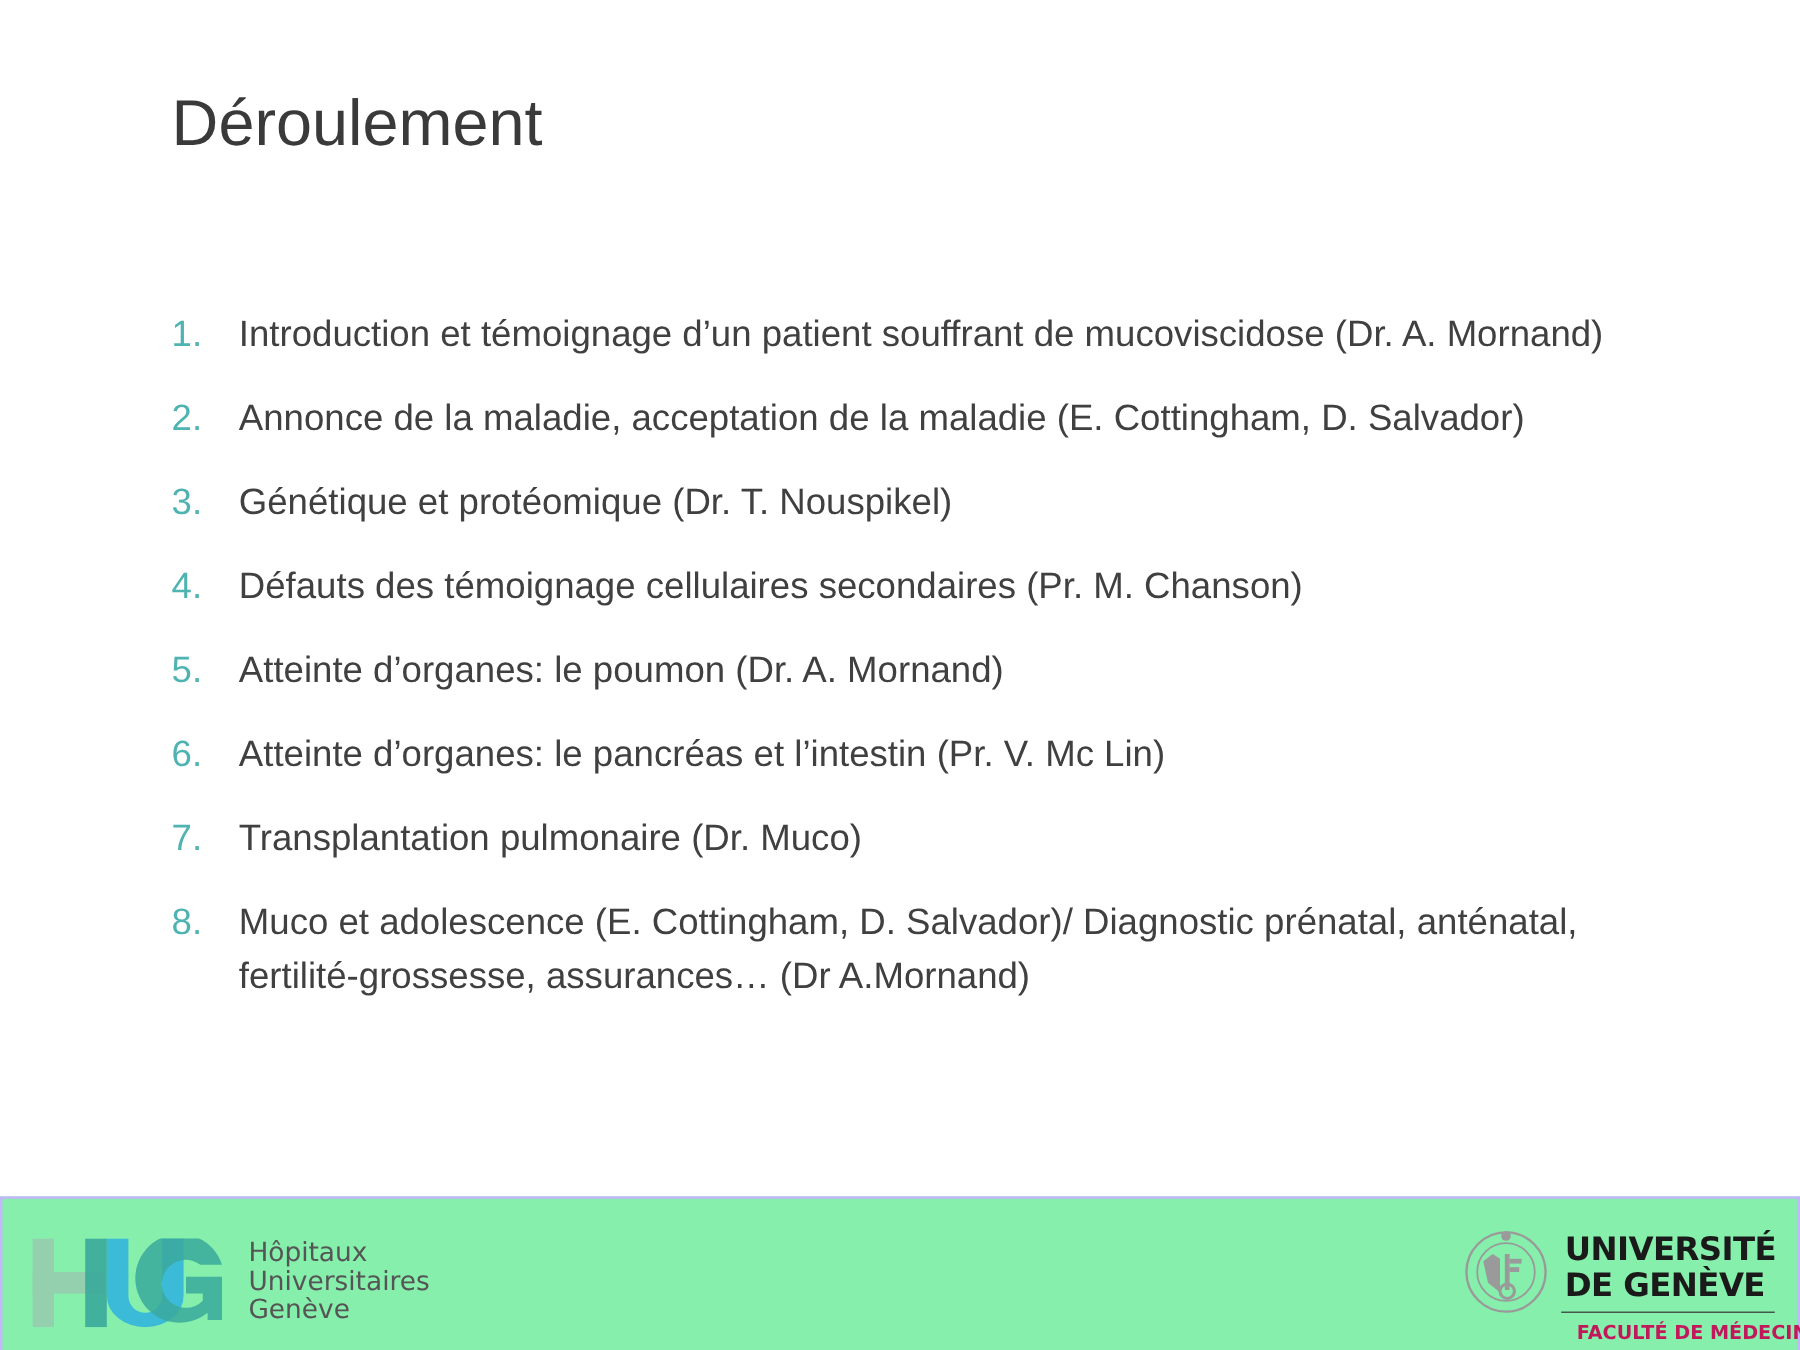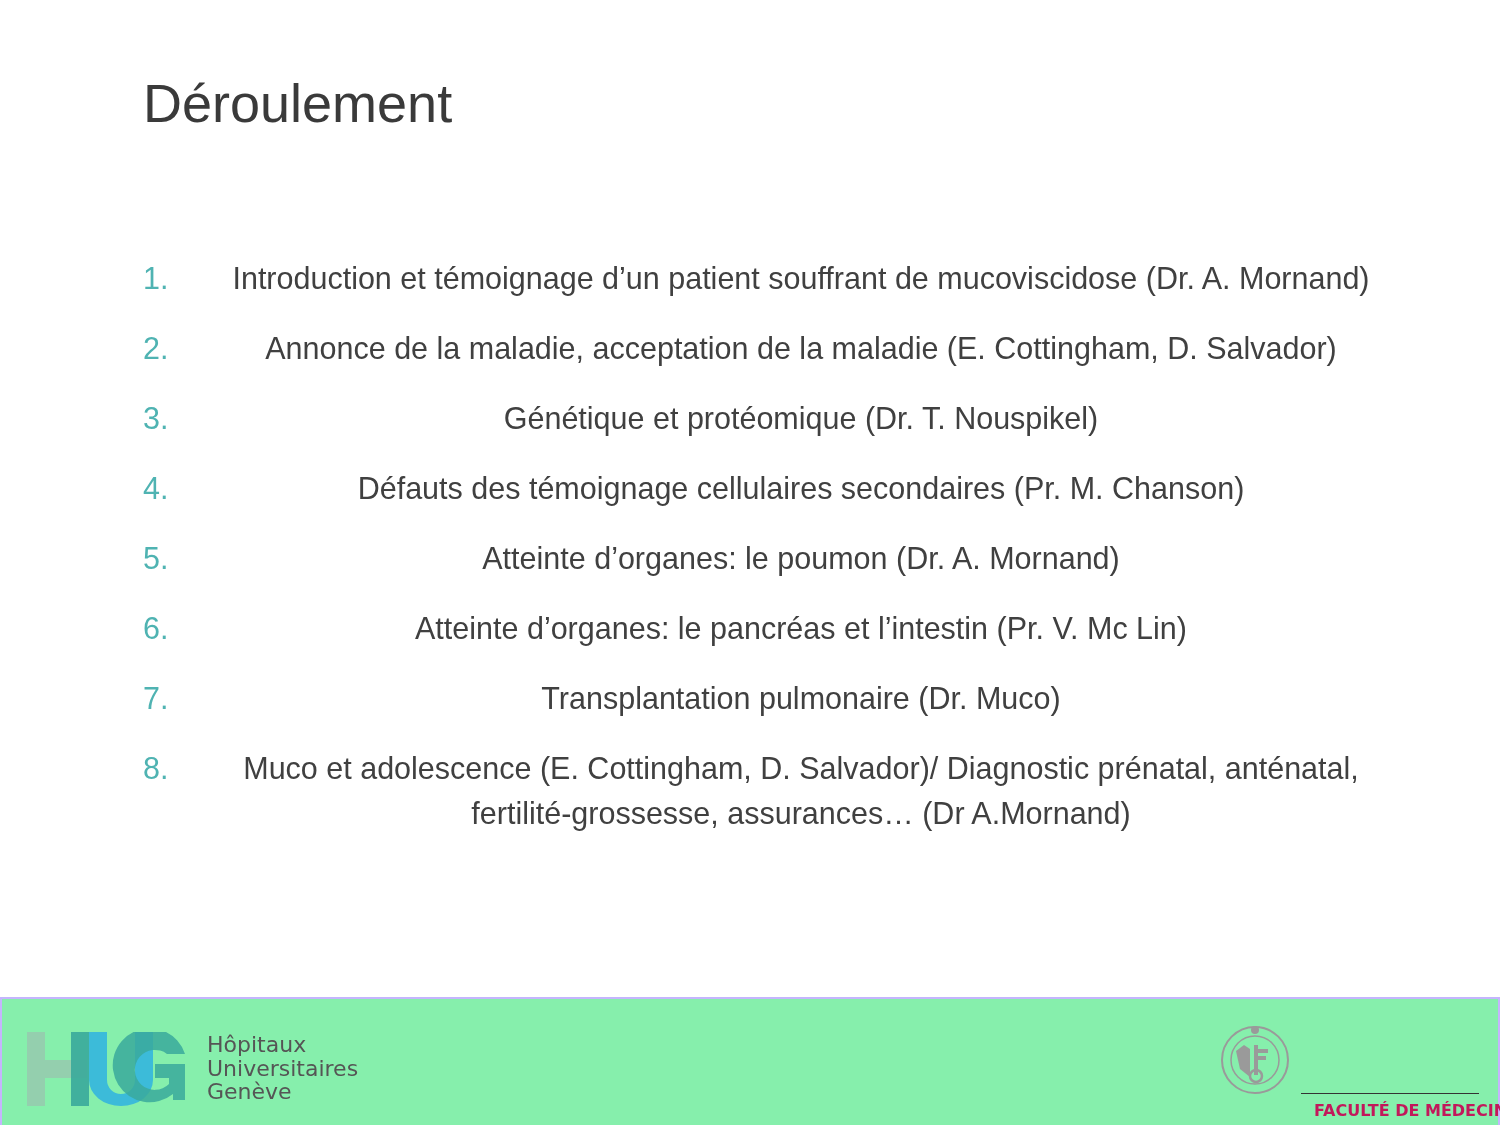--- a/index.html
+++ b/index.html
@@ -16,21 +16,21 @@
   }
   .agenda {
     position: absolute; left: 143px; top: 256px; width: 1260px;
     margin: 0; padding: 0; list-style: none;
   }
   .agenda-item {
     display: flex; font-size: 30.5px; line-height: 45px; margin-bottom: 25px;
     color: #404040;
   }
   .agenda-num { width: 56px; flex: 0 0 56px; color: #4fb3b2; }
-  .agenda-text { flex: 1; text-align: center; }
+  .agenda-text { flex: 1; }
   .footer {
     position: absolute; left: 0; top: 997px; width: 1496px; height: 137px;
     border: 2px solid #c4b5fd; background: #86efac;
   }
   .hug-logo { position: absolute; left: 25px; top: 33px; width: 160px; height: 74px; }
   .hug-text {
     position: absolute; left: 205px; top: 34px; font-size: 22px; line-height: 23.5px;
     color: #555; font-family: "DejaVu Sans", sans-serif;
   }
   .hug-text div { white-space: nowrap; }
@@ -108,16 +108,20 @@
     <svg class="seal" viewBox="0 0 70 76">
       <circle cx="35" cy="39" r="33" fill="none" stroke="#9a9a9a" stroke-width="2"></circle>
       <circle cx="35" cy="39" r="24" fill="none" stroke="#9a9a9a" stroke-width="1.5"></circle>
       <path d="M16 30 l8 -6 l6 4 v28 l-10 -8 z" fill="#9a9a9a"></path>
       <rect x="34" y="24" width="4" height="30" fill="#9a9a9a"></rect>
       <rect x="38" y="28" width="10" height="4" fill="#9a9a9a"></rect>
       <rect x="38" y="35" width="8" height="4" fill="#9a9a9a"></rect>
       <circle cx="36" cy="55" r="6" fill="none" stroke="#9a9a9a" stroke-width="2.5"></circle>
       <circle cx="35" cy="9" r="4" fill="#9a9a9a"></circle>
     </svg>
+    <div class="unige-name">
+      <div>UNIVERSITÉ</div>
+      <div>DE GENÈVE</div>
+    </div>
     <div class="unige-rule"></div>
     <div class="unige-fac">FACULTÉ DE MÉDECINE</div>
   </div>
 </div>
 
 </body></html>

